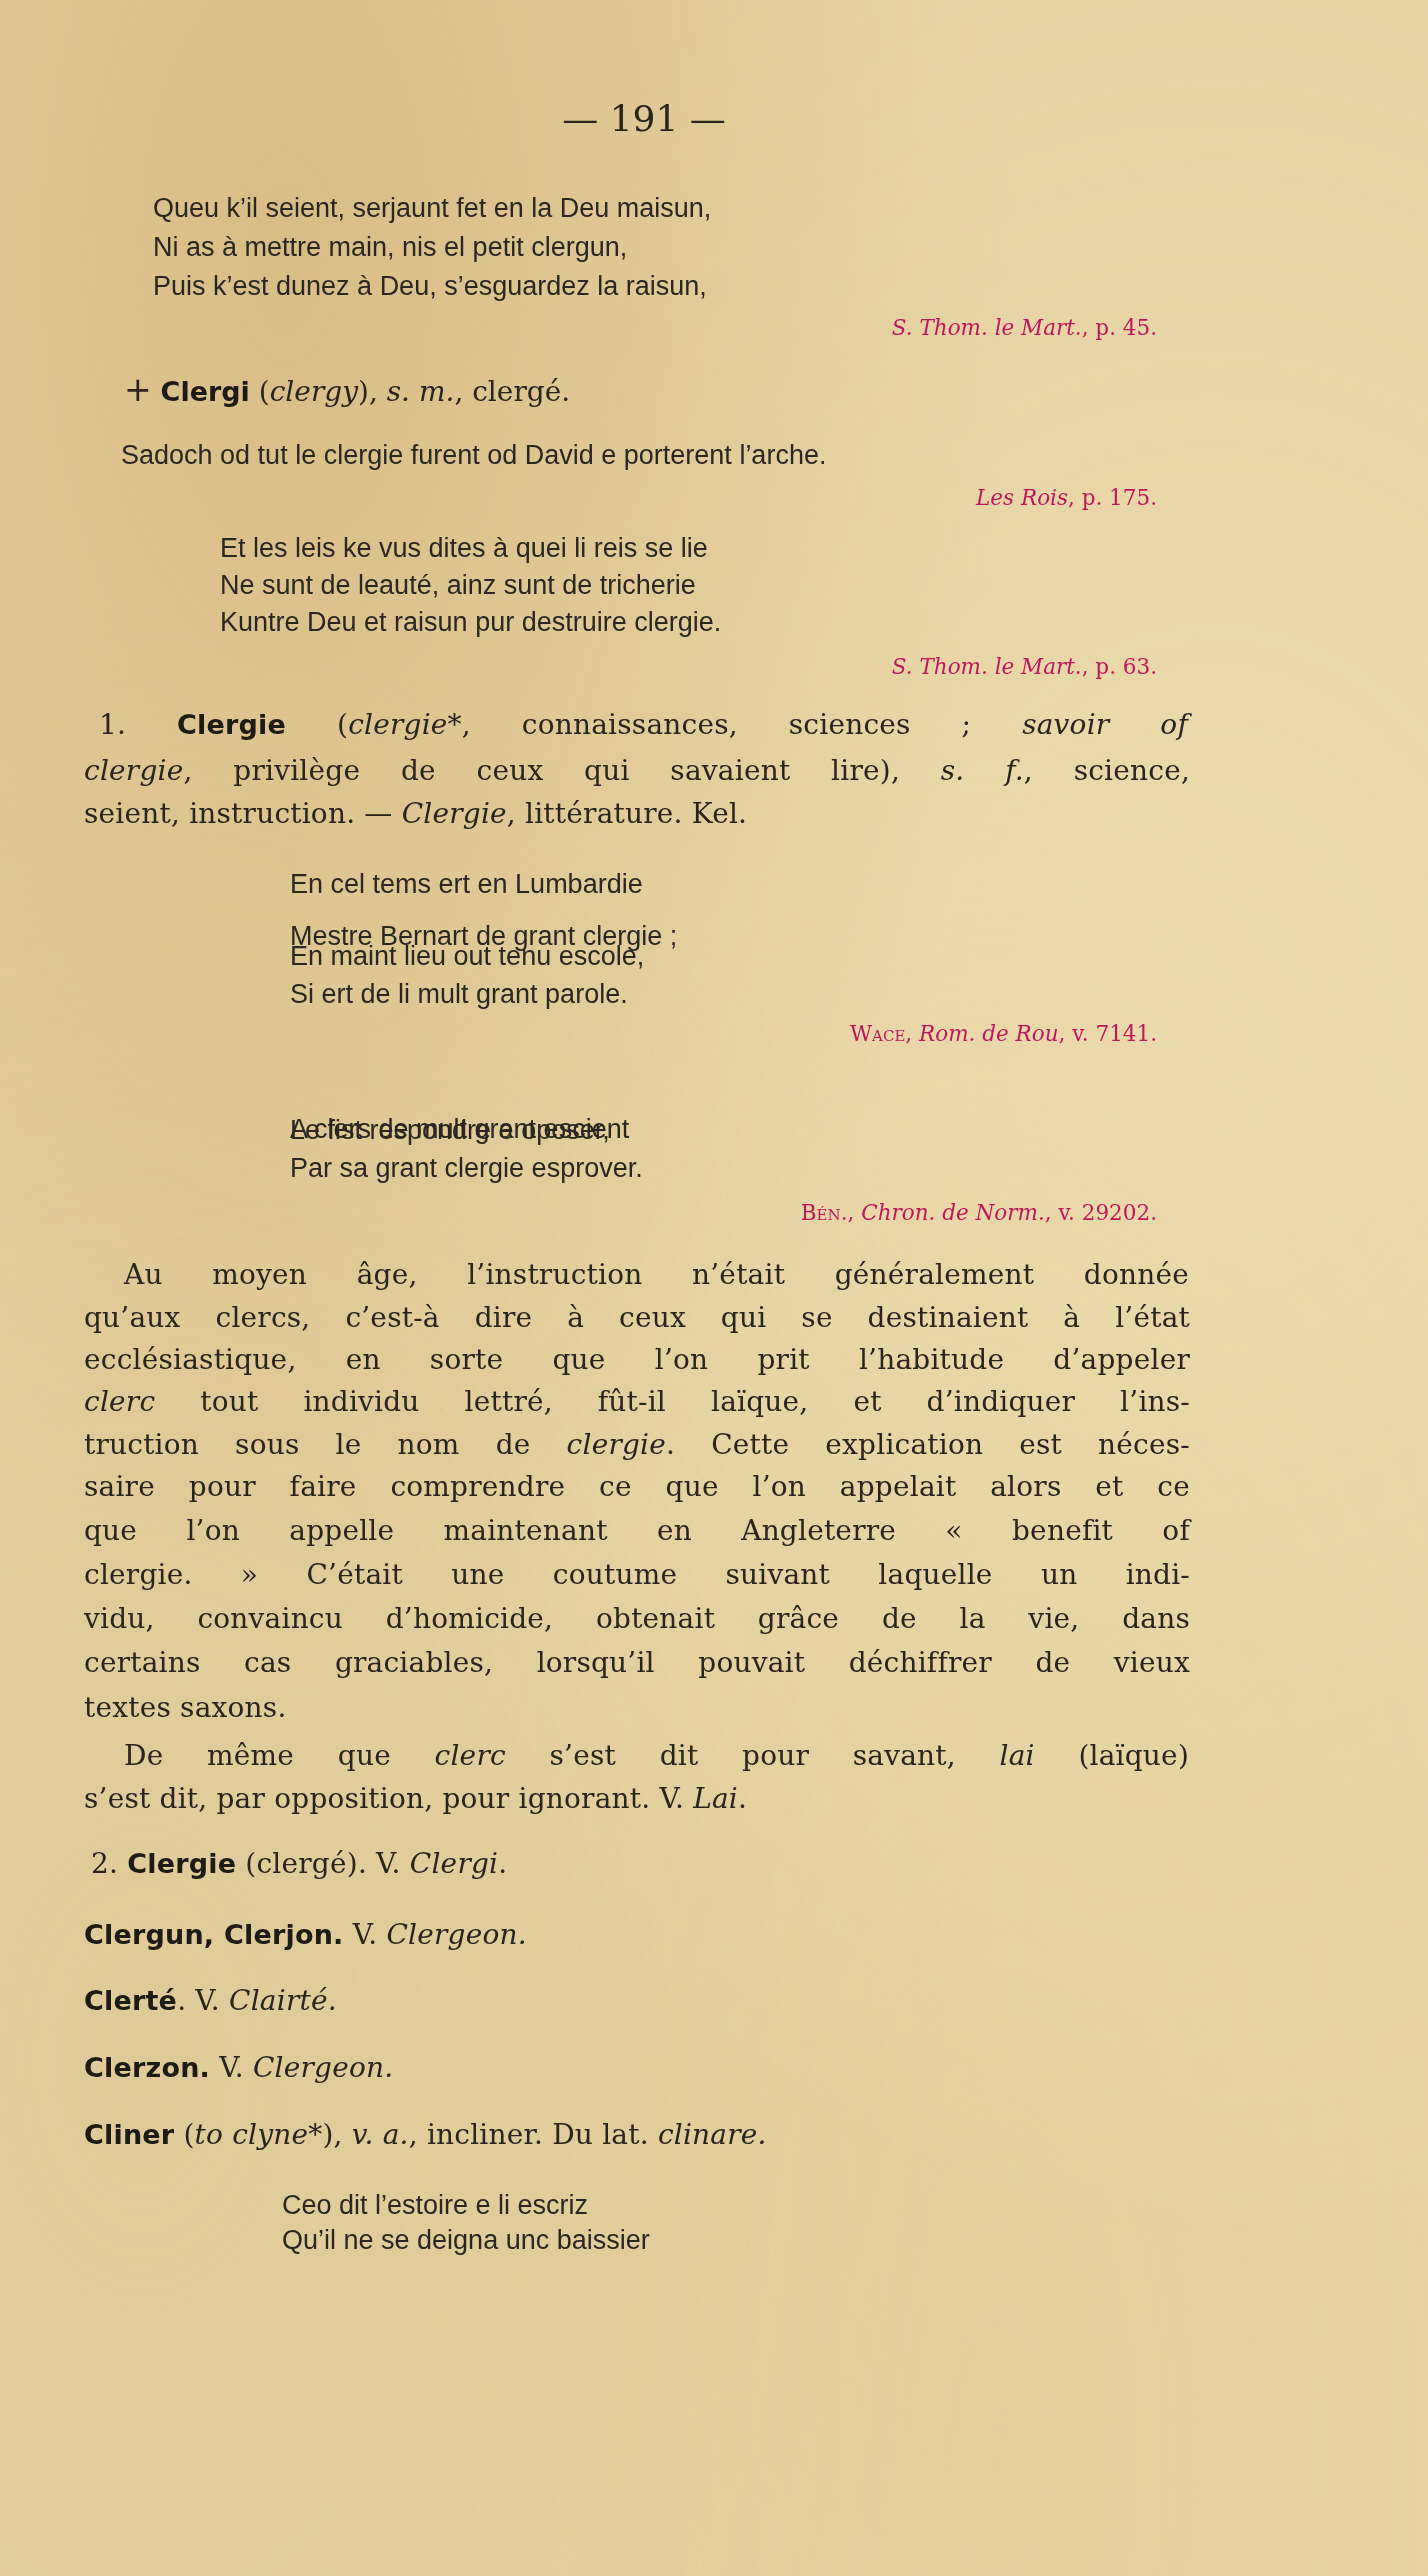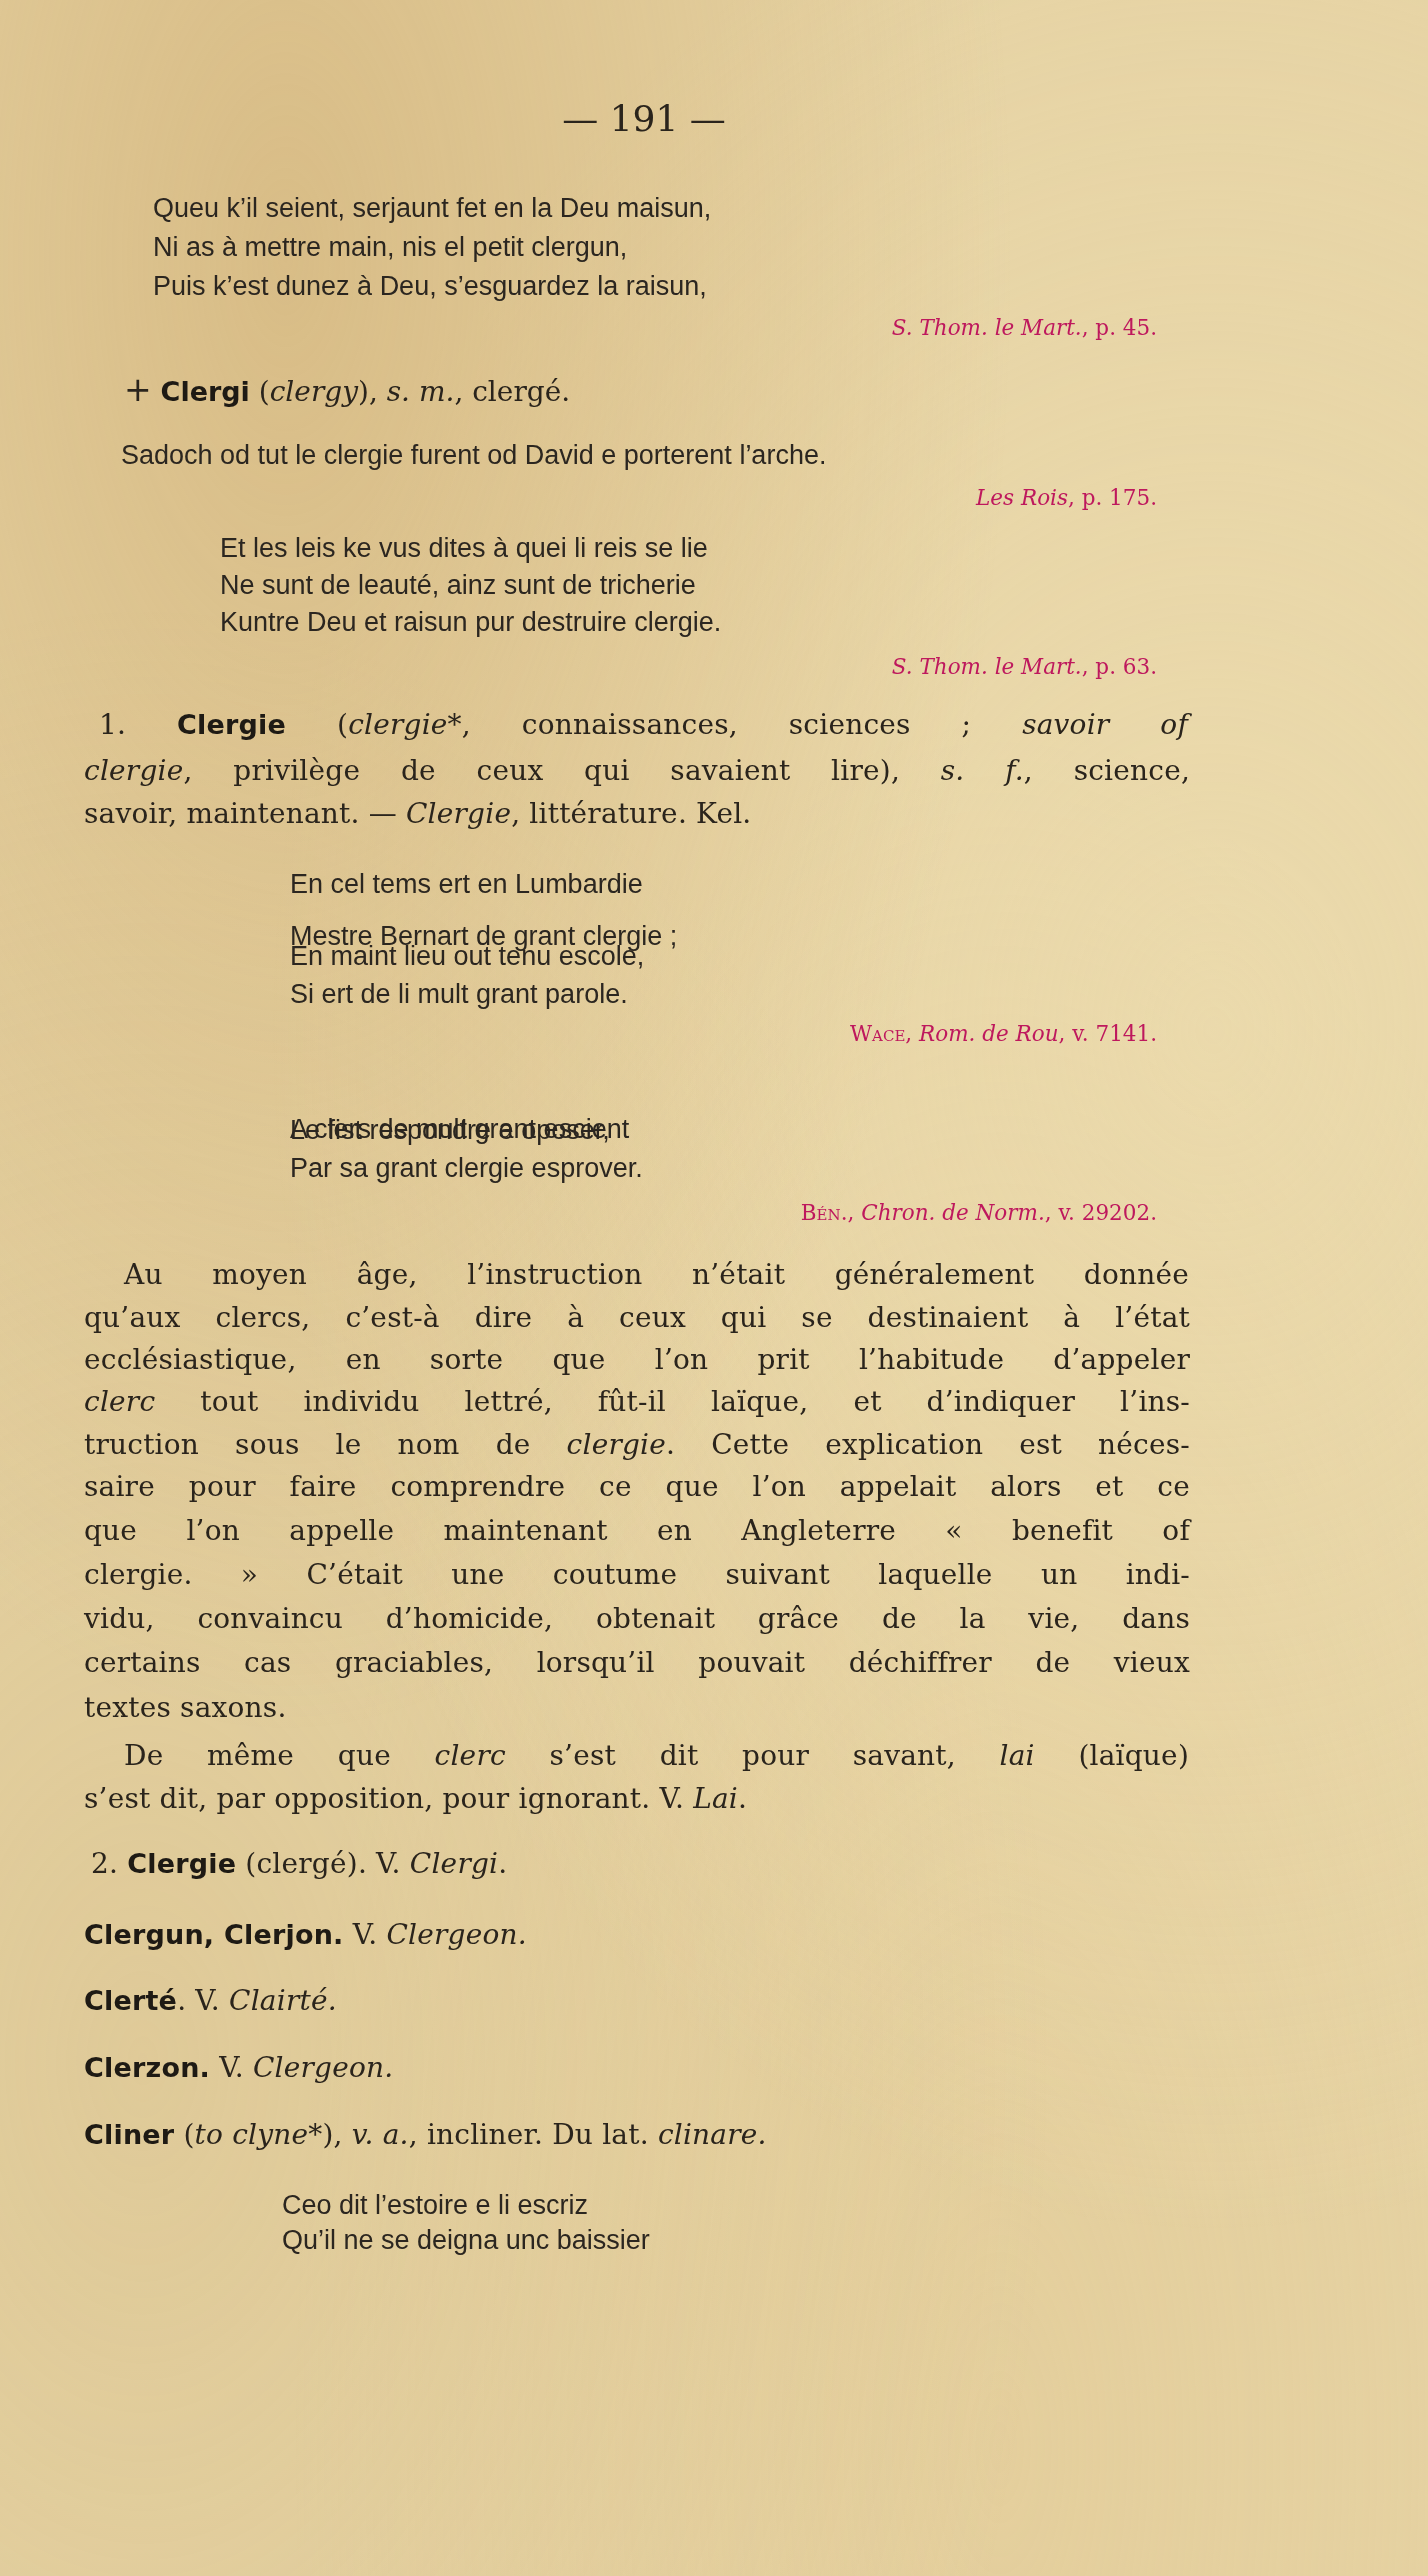--- a/index.html
+++ b/index.html
@@ -59,21 +59,21 @@
     <span>1.</span>
     <b class="hw">Clergie</b>
     (<i>clergie*</i><span>, connaissances, sciences ;</span>
     <i>savoir of</i>
   </div>
   <div class="ln body just" style="left:84px; top:757px;">
     <i>clergie</i><span>, privilège de ceux qui savaient lire),</span>
     <i>s. f.</i><span>, science,</span>
   </div>
   <div class="ln body" style="left:84px; top:800px;">
-    <span>savoir, maintenant. —</span>
+    <span>seient, instruction. —</span>
     <i>Clergie</i><span>, littérature. Kel.</span>
   </div>
 
   <div class="ln verse" style="left:290px; top:871px;">En cel tems ert en Lumbardie</div>
   <div class="ln verse" style="left:290px; top:907px;margin-top:16px;">Mestre Bernart de grant clergie ;</div>
   <div class="ln verse" style="left:290px; top:943px;">En maint lieu out tenu escole,</div>
   <div class="ln verse" style="left:290px; top:981px;">Si ert de li mult grant parole.</div>
   <div class="ln cite" style="top:1023px;"><span class="sc">Wace</span>, <i>Rom. de Rou</i><span>, v. 7141.</span></div>
 
   <div class="ln verse" style="left:290px; top:1080px;margin-top:36px;">A clers de mult grant escient</div>

